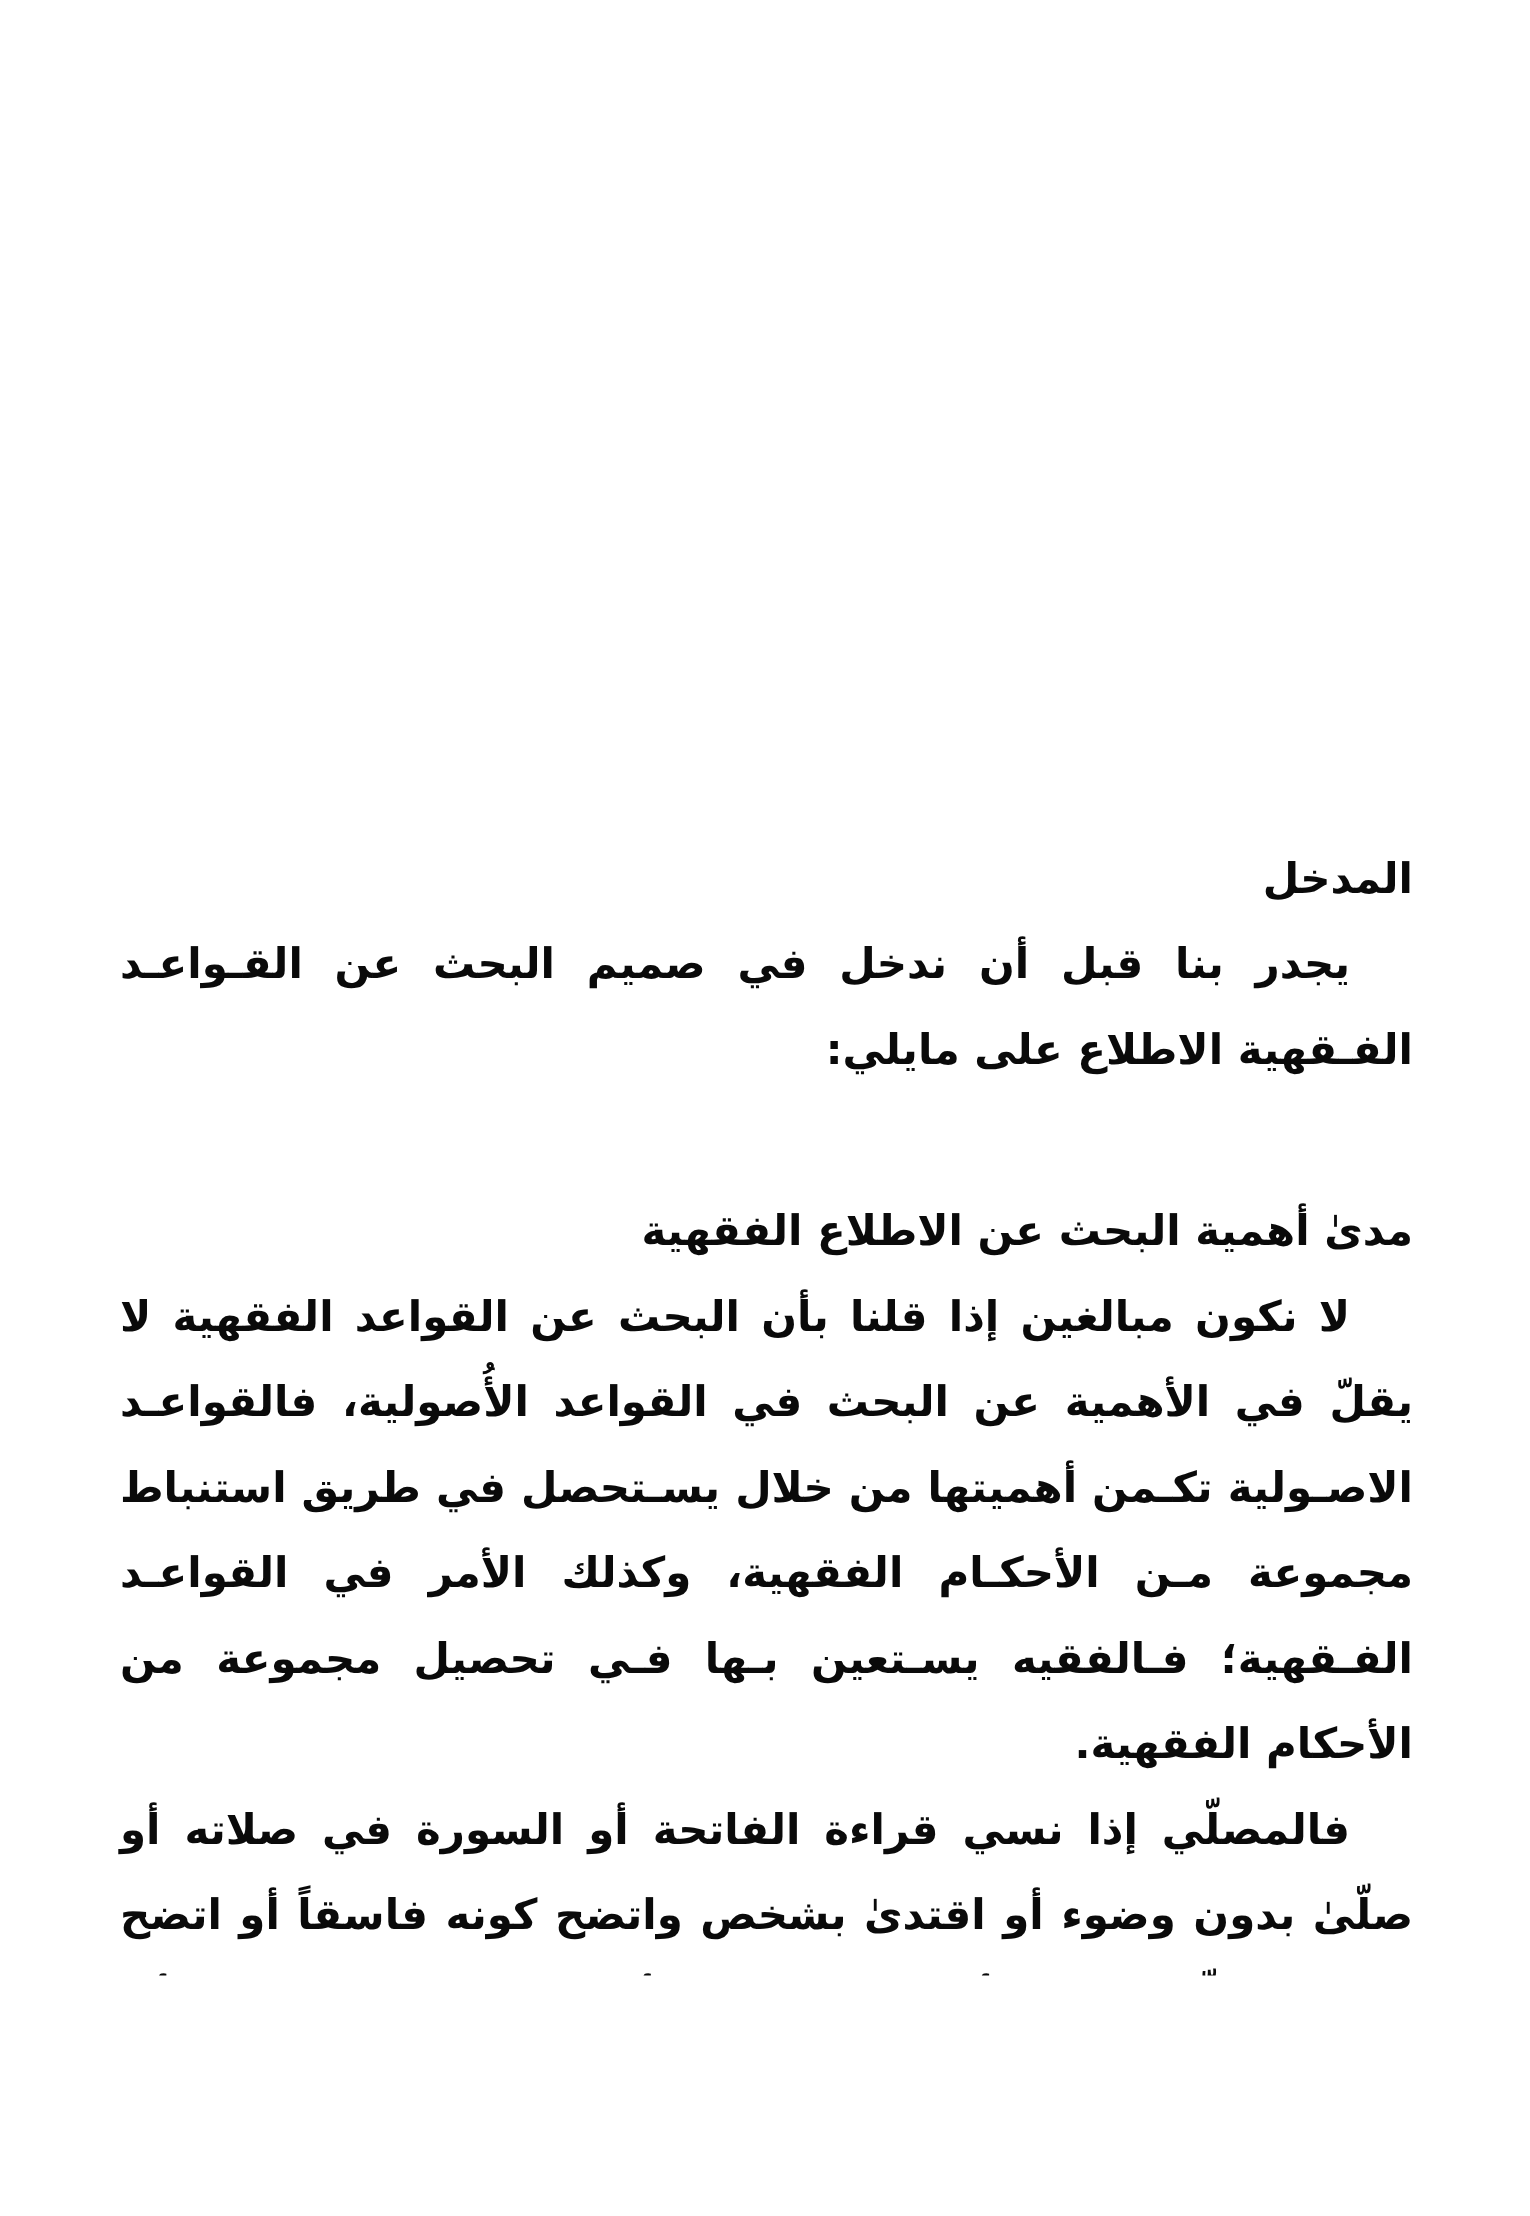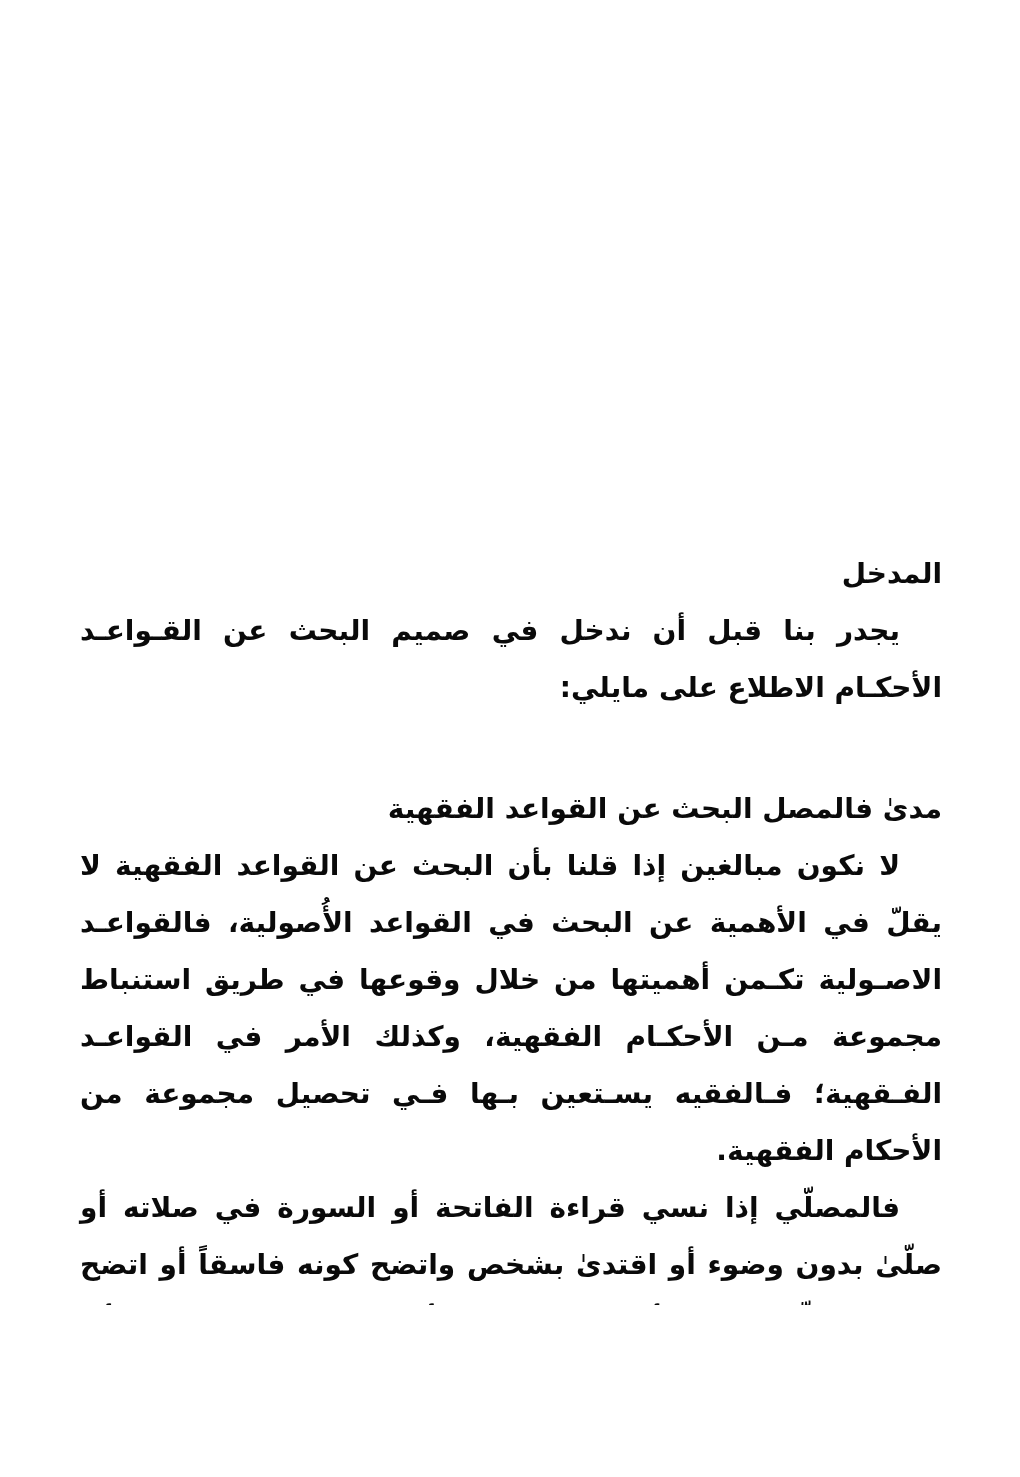--- a/index.html
+++ b/index.html
@@ -5,21 +5,21 @@
   * { margin: 0; padding: 0; box-sizing: border-box; }
 
   html, body {
     background: #ffffff;
   }
 
   .page {
     position: relative;
     width: 1020px;
     height: 1305px;
-    margin: 0 auto;
+    margin: 12px auto;
     background: #ffffff;
     color: #0a0a0a;
     direction: rtl;
     font-family: "DejaVu Sans", sans-serif;
     overflow: hidden;
   }
 
   .content {
     position: absolute;
     top: 545px;
@@ -54,22 +54,22 @@
   }
 </style>
 </head>
 <body>
 
 <div class="page">
   <div class="content">
 
     <h2 class="heading">المدخل</h2>
 
-    <p class="para para-indent">يجدر بنا قبل أن ندخل في صميم البحث عن القـواعـد الأحكـام الاطلاع على مايلي:</p>
+    <p class="para para-indent">يجدر بنا قبل أن ندخل في صميم البحث عن القـواعـد الفـقهية الاطلاع على مايلي:</p>
 
-    <h2 class="heading heading-spaced">مدىٰ فالمصل البحث عن القواعد الفقهية</h2>
+    <h2 class="heading heading-spaced">مدىٰ أهمية البحث عن الاطلاع الفقهية</h2>
 
-    <p class="para para-indent">لا نكون مبالغين إذا قلنا بأن البحث عن القواعد الفقهية لا يقلّ في الأهمية عن البحث في القواعد الأُصولية، فالقواعـد الاصـولية تكـمن أهميتها من خلال وقوعها في طريق استنباط مجموعة مـن الأحكـام الفقهية، وكذلك الأمر في القواعـد الفـقهية؛ فـالفقيه يسـتعين بـها فـي تحصيل مجموعة من الأحكام الفقهية.</p>
+    <p class="para para-indent">لا نكون مبالغين إذا قلنا بأن البحث عن القواعد الفقهية لا يقلّ في الأهمية عن البحث في القواعد الأُصولية، فالقواعـد الاصـولية تكـمن أهميتها من خلال يسـتحصل في طريق استنباط مجموعة مـن الأحكـام الفقهية، وكذلك الأمر في القواعـد الفـقهية؛ فـالفقيه يسـتعين بـها فـي تحصيل مجموعة من الأحكام الفقهية.</p>
 
     <p class="para para-indent">فالمصلّي إذا نسي قراءة الفاتحة أو السورة في صلاته أو صلّىٰ بدون وضوء أو اقتدىٰ بشخص واتضح كونه فاسقاً أو اتضح كـونه يصلّي نافلة أو... ان هذه وأمثالها يمكن للـفقيه أن يسـتعين علـىٰ</p>
 
   </div>
 </div>
 
 </body></html>

